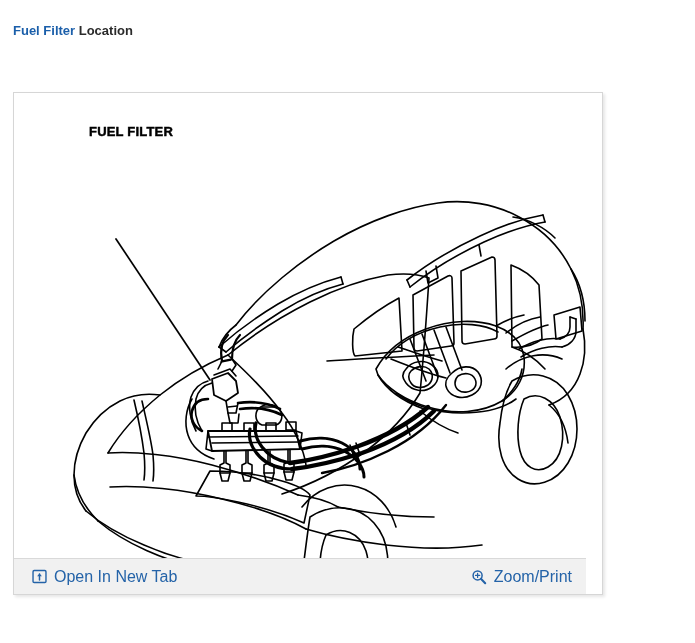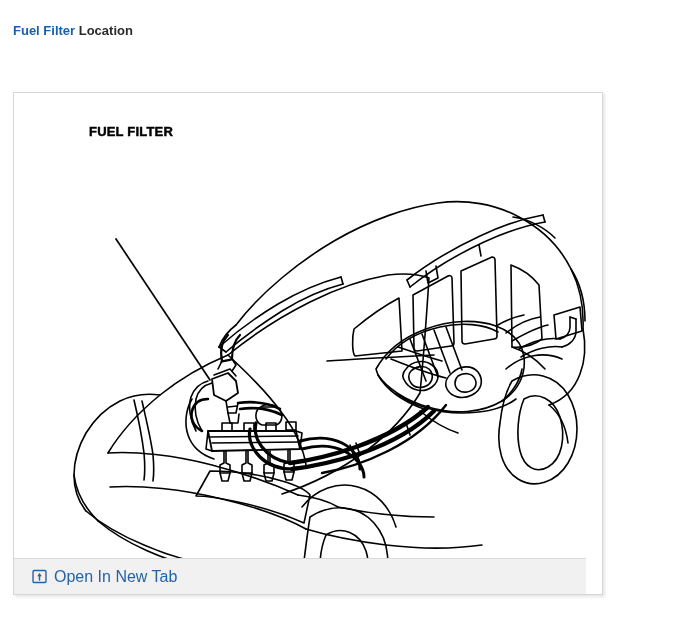--- a/index.html
+++ b/index.html
@@ -316,15 +316,25 @@
       <span class="footer-icon">
         <svg width="15" height="15" viewBox="0 0 16 16" aria-hidden="true">
           <rect x="1.1" y="1.6" width="13.8" height="12.8" rx="1.2" fill="none" stroke="#2463a8" stroke-width="1.5"></rect>
           <path d="M8 11.6 L8 5.4" stroke="#2463a8" stroke-width="1.6" stroke-linecap="round"></path>
           <path d="M5.4 7.6 L8 4.7 L10.6 7.6 Z" fill="#2463a8"></path>
         </svg>
       </span>
       <span class="footer-link-label">Open In New Tab</span>
     </a>
 
+    <a class="footer-link right" href="#">
+      <span class="footer-icon">
+        <svg width="16" height="16" viewBox="0 0 16 16" aria-hidden="true">
+          <circle cx="6.6" cy="6.4" r="4.5" fill="none" stroke="#2463a8" stroke-width="1.5"></circle>
+          <path d="M6.6 4.3 L6.6 8.5 M4.5 6.4 L8.7 6.4" stroke="#2463a8" stroke-width="1.2" stroke-linecap="round"></path>
+          <path d="M9.9 9.8 L14.2 14.2" stroke="#2463a8" stroke-width="2.1" stroke-linecap="round"></path>
+        </svg>
+      </span>
+      <span class="footer-link-label">Zoom/Print</span>
+    </a>
 
   </div>
 </div>
 
 </body></html>

